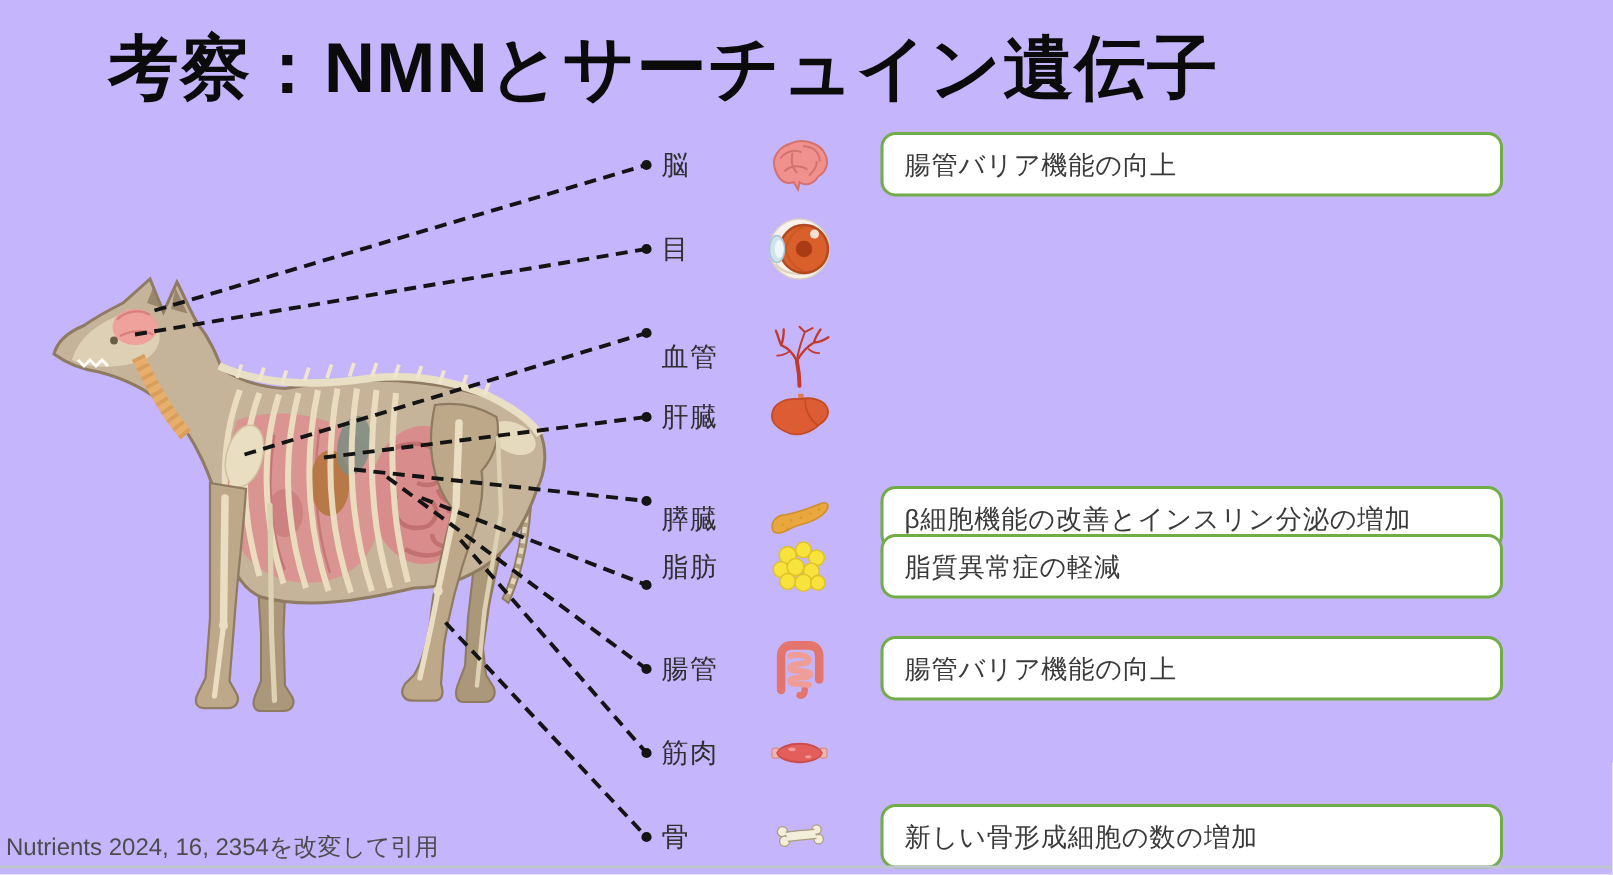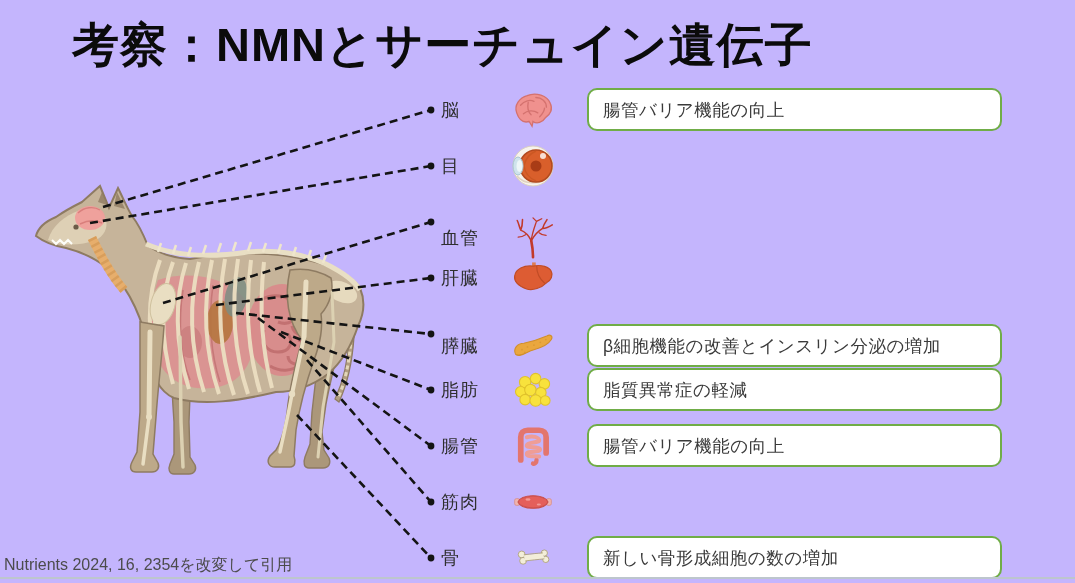--- a/index.html
+++ b/index.html
@@ -187,21 +187,21 @@
               <circle cx="32" cy="20" r="1"></circle>
               <circle cx="38" cy="17" r="1"></circle>
               <circle cx="15" cy="31" r="1"></circle>
             </g>
           </svg>
         </span>
     <div class="effect-box">
       <span class="effect-text">β細胞機能の改善とインスリン分泌の増加</span>
     </div>
   </div>
-      <div class="row" style="top: 368px;">
+      <div class="row" style="top: 356px;">
     <span class="organ-label">脂肪</span>
     <span class="organ-icon">
           <svg viewBox="0 0 48 48" width="42" height="42">
             <g fill="#f8e23c" stroke="#e0c22a" stroke-width="1.2">
               <circle cx="15" cy="15" r="6.5"></circle>
               <circle cx="27" cy="11" r="6"></circle>
               <circle cx="37" cy="17" r="6"></circle>
               <circle cx="10" cy="26" r="6"></circle>
               <circle cx="21" cy="24" r="6.5"></circle>
               <circle cx="33" cy="27" r="6"></circle>

